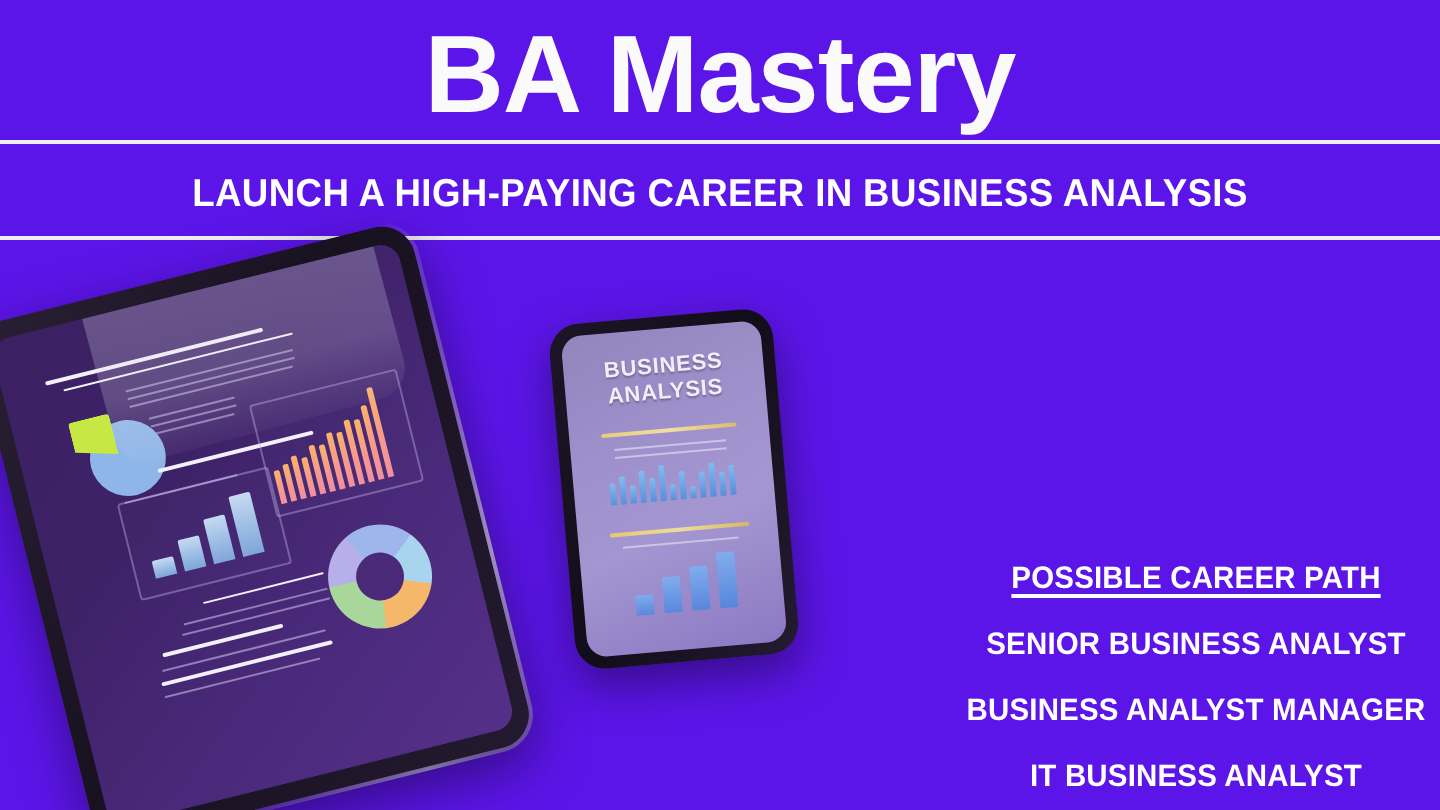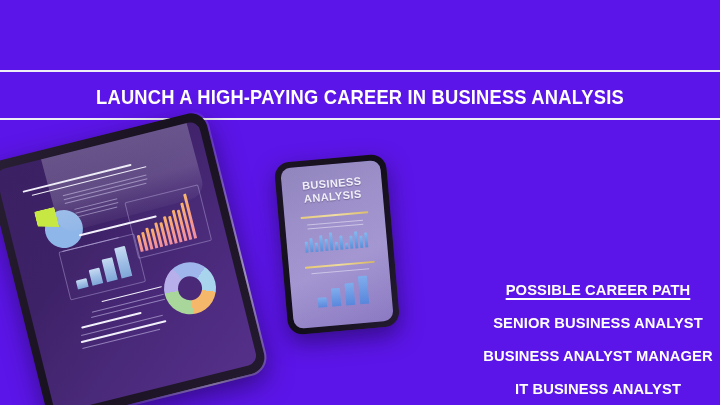--- a/index.html
+++ b/index.html
@@ -261,20 +261,21 @@
     position: absolute; bottom: 0; width: 9px;
     background: linear-gradient(180deg, #74A9EE 0%, #4B81DC 100%);
     border-radius: 1px 1px 0 0;
   }
 </style>
 </head>
 <body>
 
 <div id="banner">
 
+  <div id="title">BA Mastery</div>
   <div class="rule" id="rule-top"></div>
   <div id="subtitle">LAUNCH A HIGH-PAYING CAREER IN BUSINESS ANALYSIS</div>
   <div class="rule" id="rule-bot"></div>
 
   <div id="tablet">
     <div id="tablet-edge"></div>
     <div id="tablet-frame">
       <div id="tablet-screen">
 
         <div class="tw-line" style="left:22px; top:26px; width:112px;"></div>

